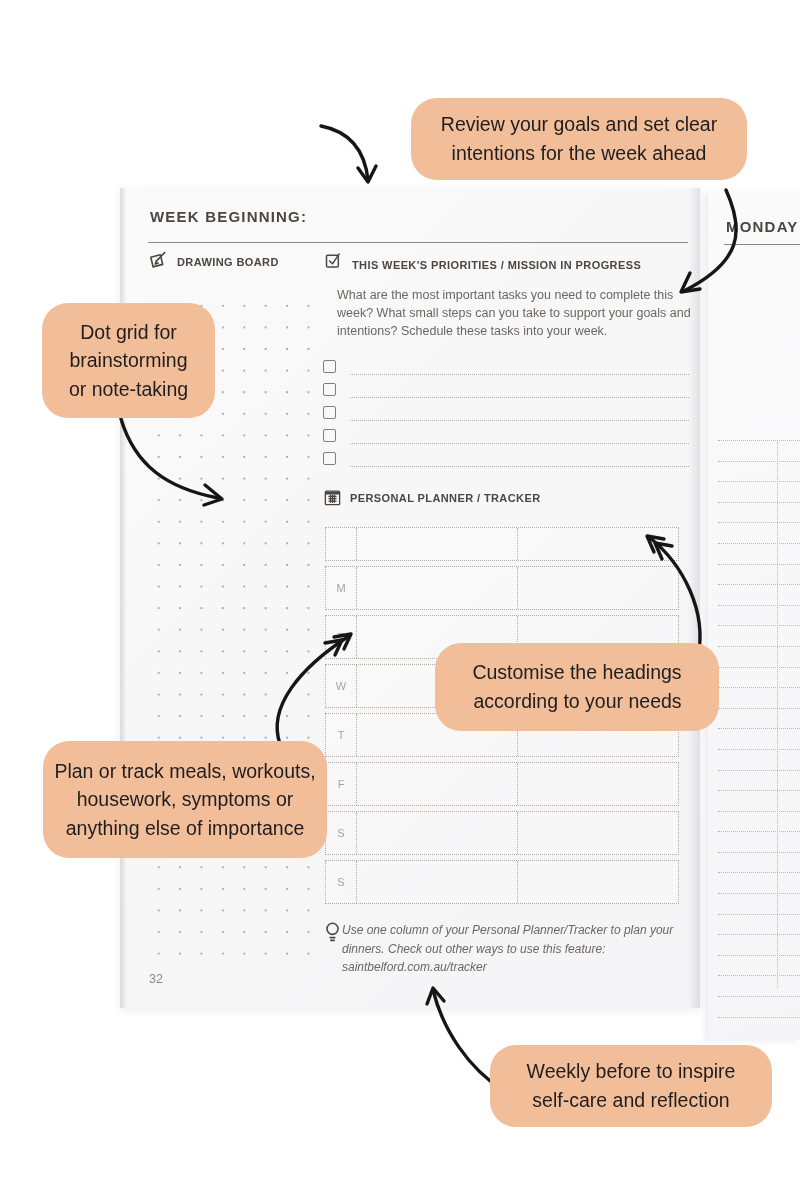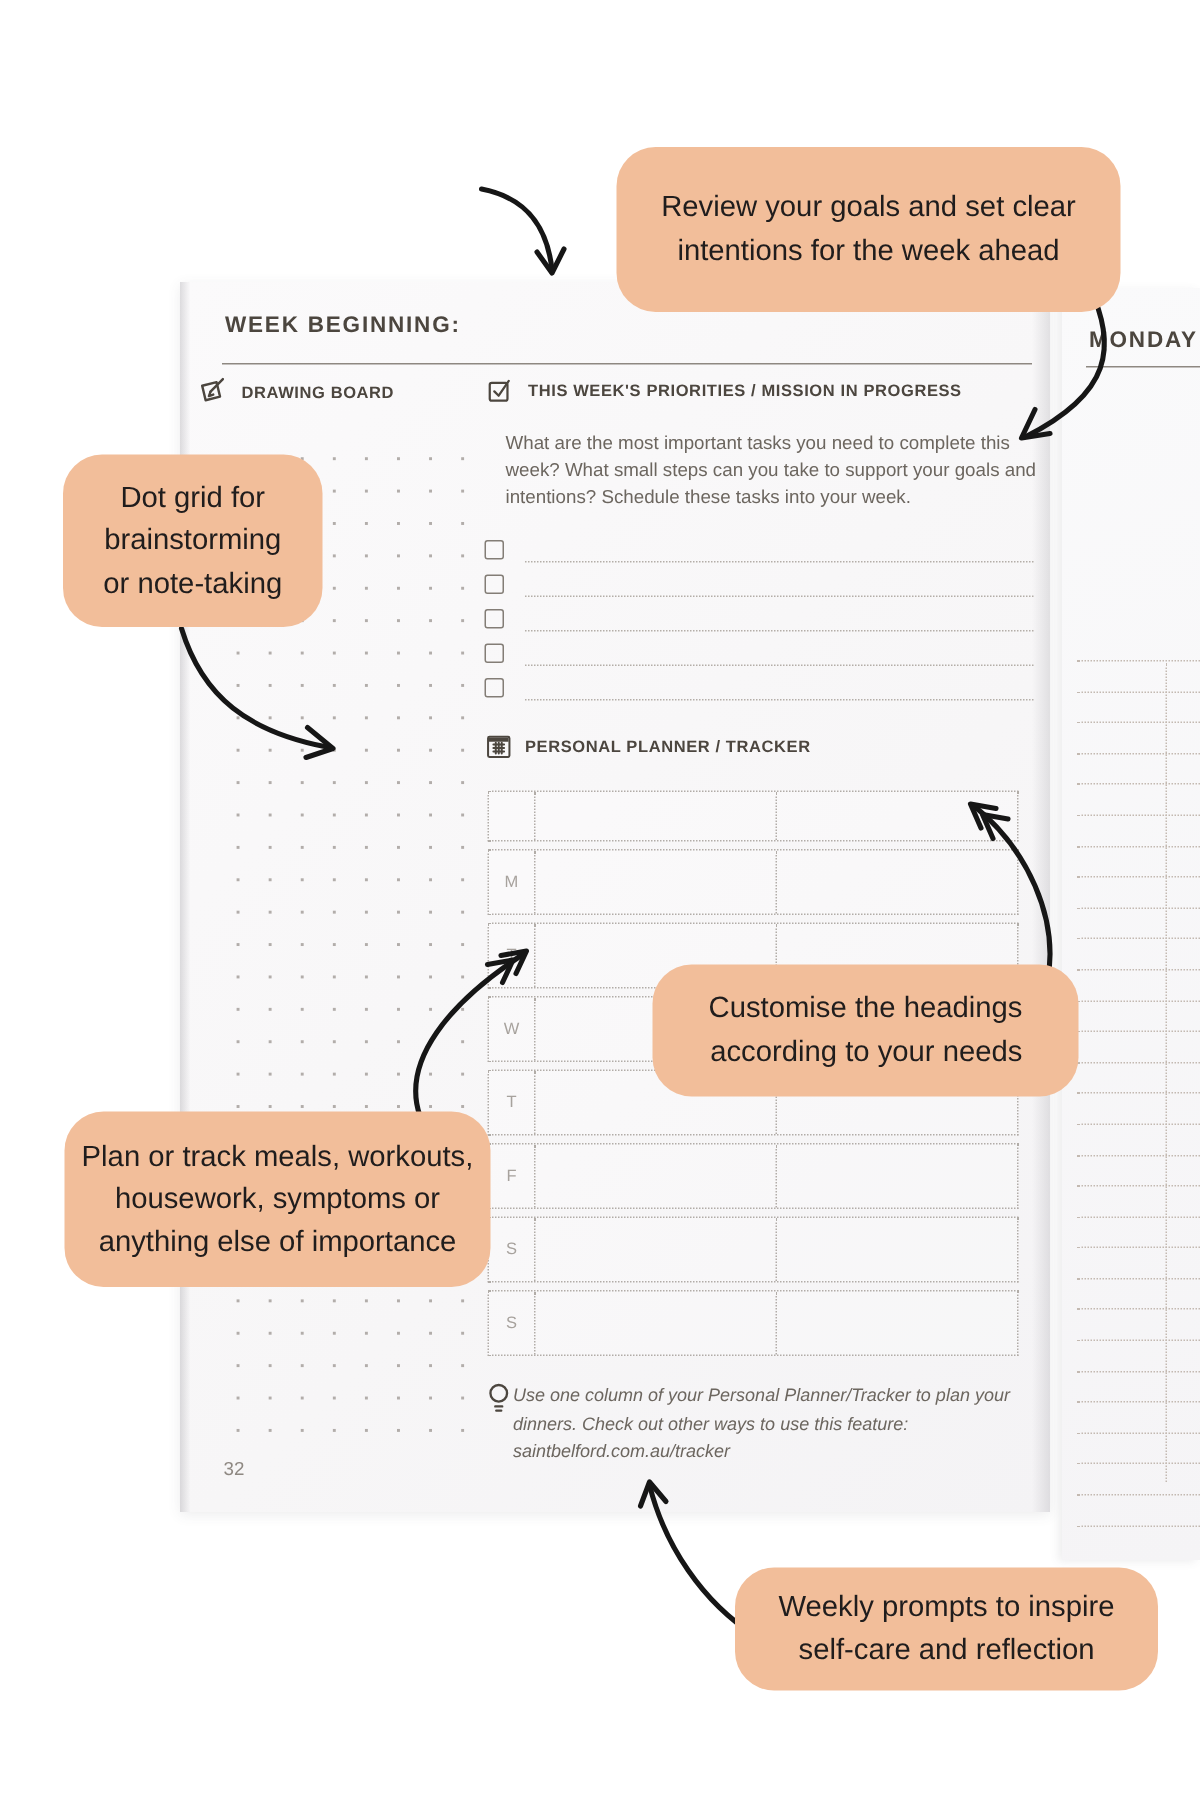--- a/index.html
+++ b/index.html
@@ -64,48 +64,48 @@
   .sch-line{height:19.6px;border-top:1px dotted #c3b9b1;}
   .sched-vline{position:absolute;left:69px;top:250px;height:546px;width:0;border-left:1px dotted #c3b9b1;}
 
   
   .callout{
     position:absolute;display:flex;align-items:center;justify-content:center;text-align:center;
     background:#F2BE9A;border-radius:26px;color:#201d1d;
     font-size:19.5px;line-height:1.47;white-space:pre-line;padding:4px 8px;box-sizing:border-box;
   }
   .co-preweek{left:35px;top:97px;width:287px;height:93px;}
-  .co-review{left:411px;top:98px;width:336px;height:110px;}
+  .co-review{left:411px;top:98px;width:336px;height:82px;}
   .co-dotgrid{left:42px;top:303px;width:173px;height:115px;}
   .co-customise{left:435px;top:643px;width:284px;height:88px;text-align:right;}
   .co-plantrack{left:43px;top:741px;width:284px;height:117px;}
   .co-weekly{left:490px;top:1045px;width:282px;height:82px;}
 
   .arrows{position:absolute;left:0;top:0;pointer-events:none;}
   .arrows path{fill:none;stroke:#161616;stroke-width:3.4;stroke-linecap:round;stroke-linejoin:round;}
 </style>
 </head>
 <body>
 
 <div class="stage">
 
   <div class="page left-page">
     <div class="pg-title wb-title">WEEK BEGINNING:</div>
     <div class="rule wb-rule"></div>
 
-    <div class="section-head" style="left:10px;top:62px;">
+    <div class="section-head" style="left:26px;top:62px;">
       <svg class="icon" width="23" height="23" viewBox="0 0 24 24">
         <path d="M5 7.5 L15 5 L17.4 15 L7.4 17.6 Z"></path>
         <path d="M10.8 11.6 L19.4 2.8"></path>
         <path d="M10.8 11.6 l-1.1 3.1 3 -1.1"></path>
       </svg>
       <span class="lbl">DRAWING BOARD</span>
     </div>
 
-    <div class="section-head" style="left:203px;top:62px;">
+    <div class="section-head" style="left:203px;top:62px;align-items:flex-end;">
       <svg class="icon" width="21" height="21" viewBox="0 0 24 24">
         <rect x="4" y="6" width="13.5" height="13.5" rx="1.5"></rect>
         <path d="M7.5 12.5 L10.8 15.8 L18.5 4.5"></path>
       </svg>
       <span class="lbl">THIS WEEK'S PRIORITIES / MISSION IN PROGRESS</span>
     </div>
 
     <div class="para">What are the most important tasks you need to complete this week? What small steps can you take to support your goals and intentions? Schedule these tasks into your week.</div>
 
     <div class="checklist">
@@ -262,16 +262,16 @@
   <div class="callout co-review">Review your goals and set clear
 intentions for the week ahead</div>
   <div class="callout co-dotgrid">Dot grid for
 brainstorming
 or note-taking</div>
   <div class="callout co-customise">Customise the headings
 according to your needs</div>
   <div class="callout co-plantrack">Plan or track meals, workouts,
 housework, symptoms or
 anything else of importance</div>
-  <div class="callout co-weekly">Weekly prompts to inspire
+  <div class="callout co-weekly">Weekly before to inspire
 self-care and reflection</div>
 
 </div>
 
 </body></html>

